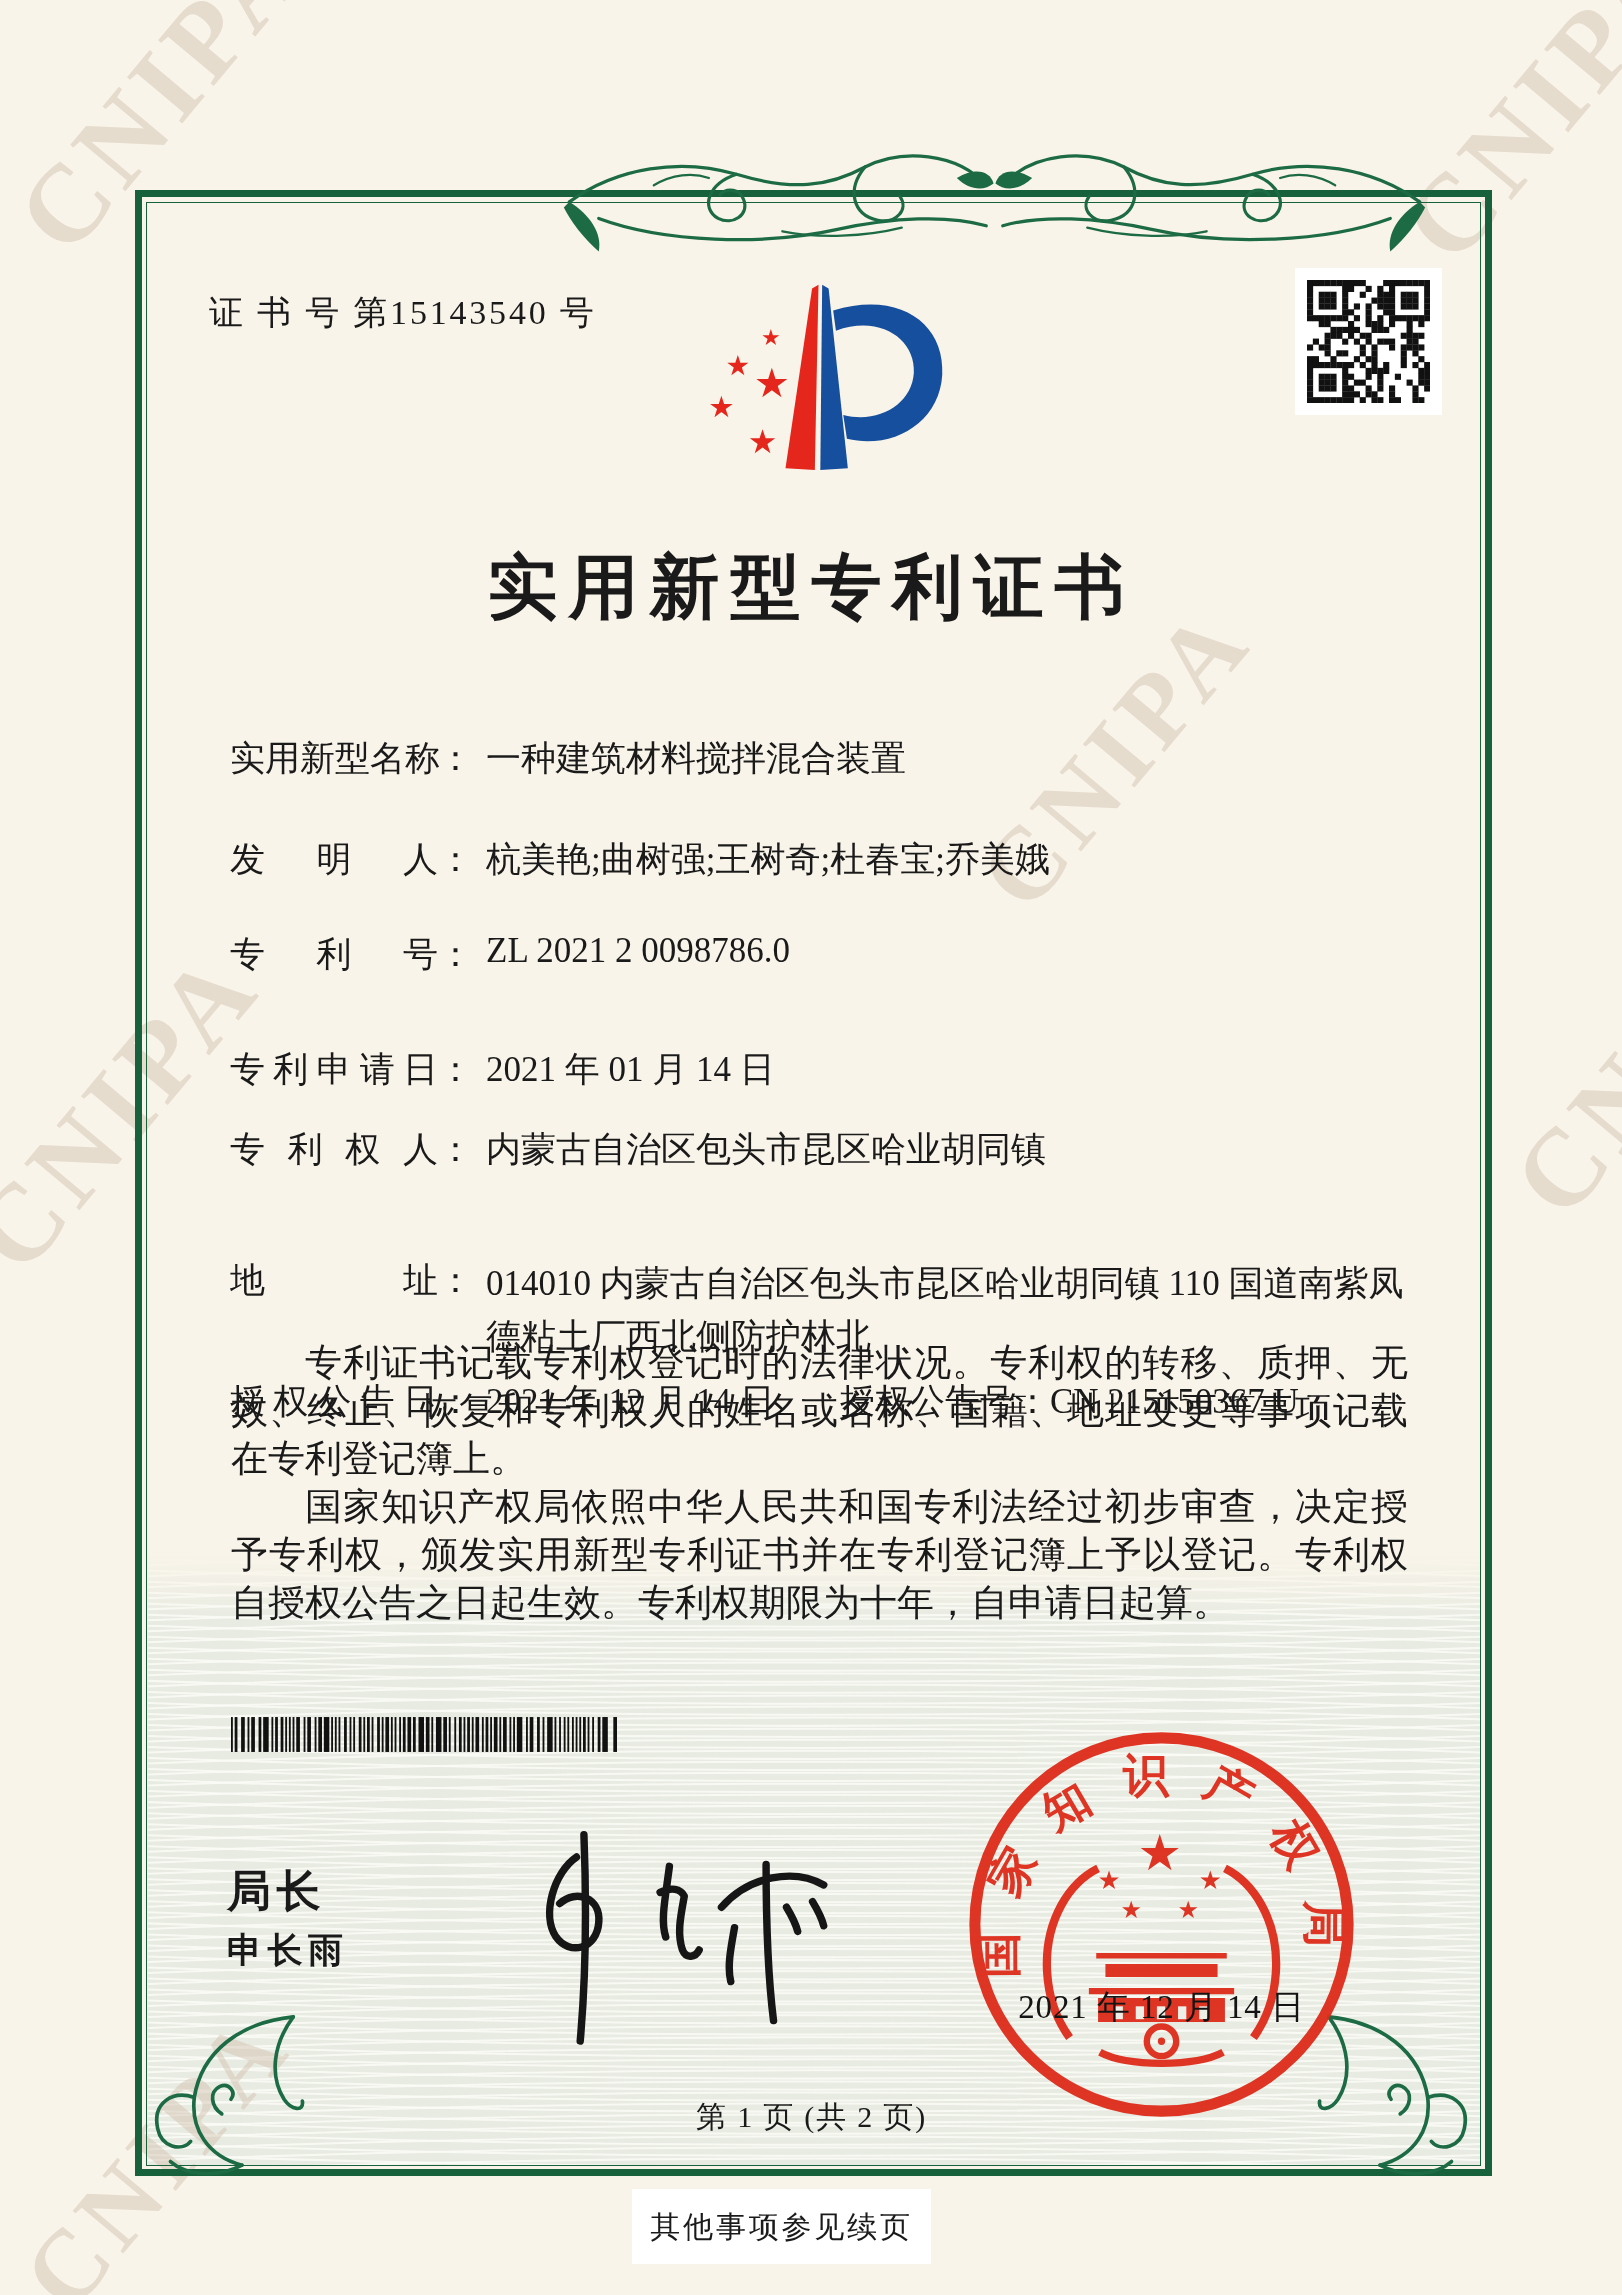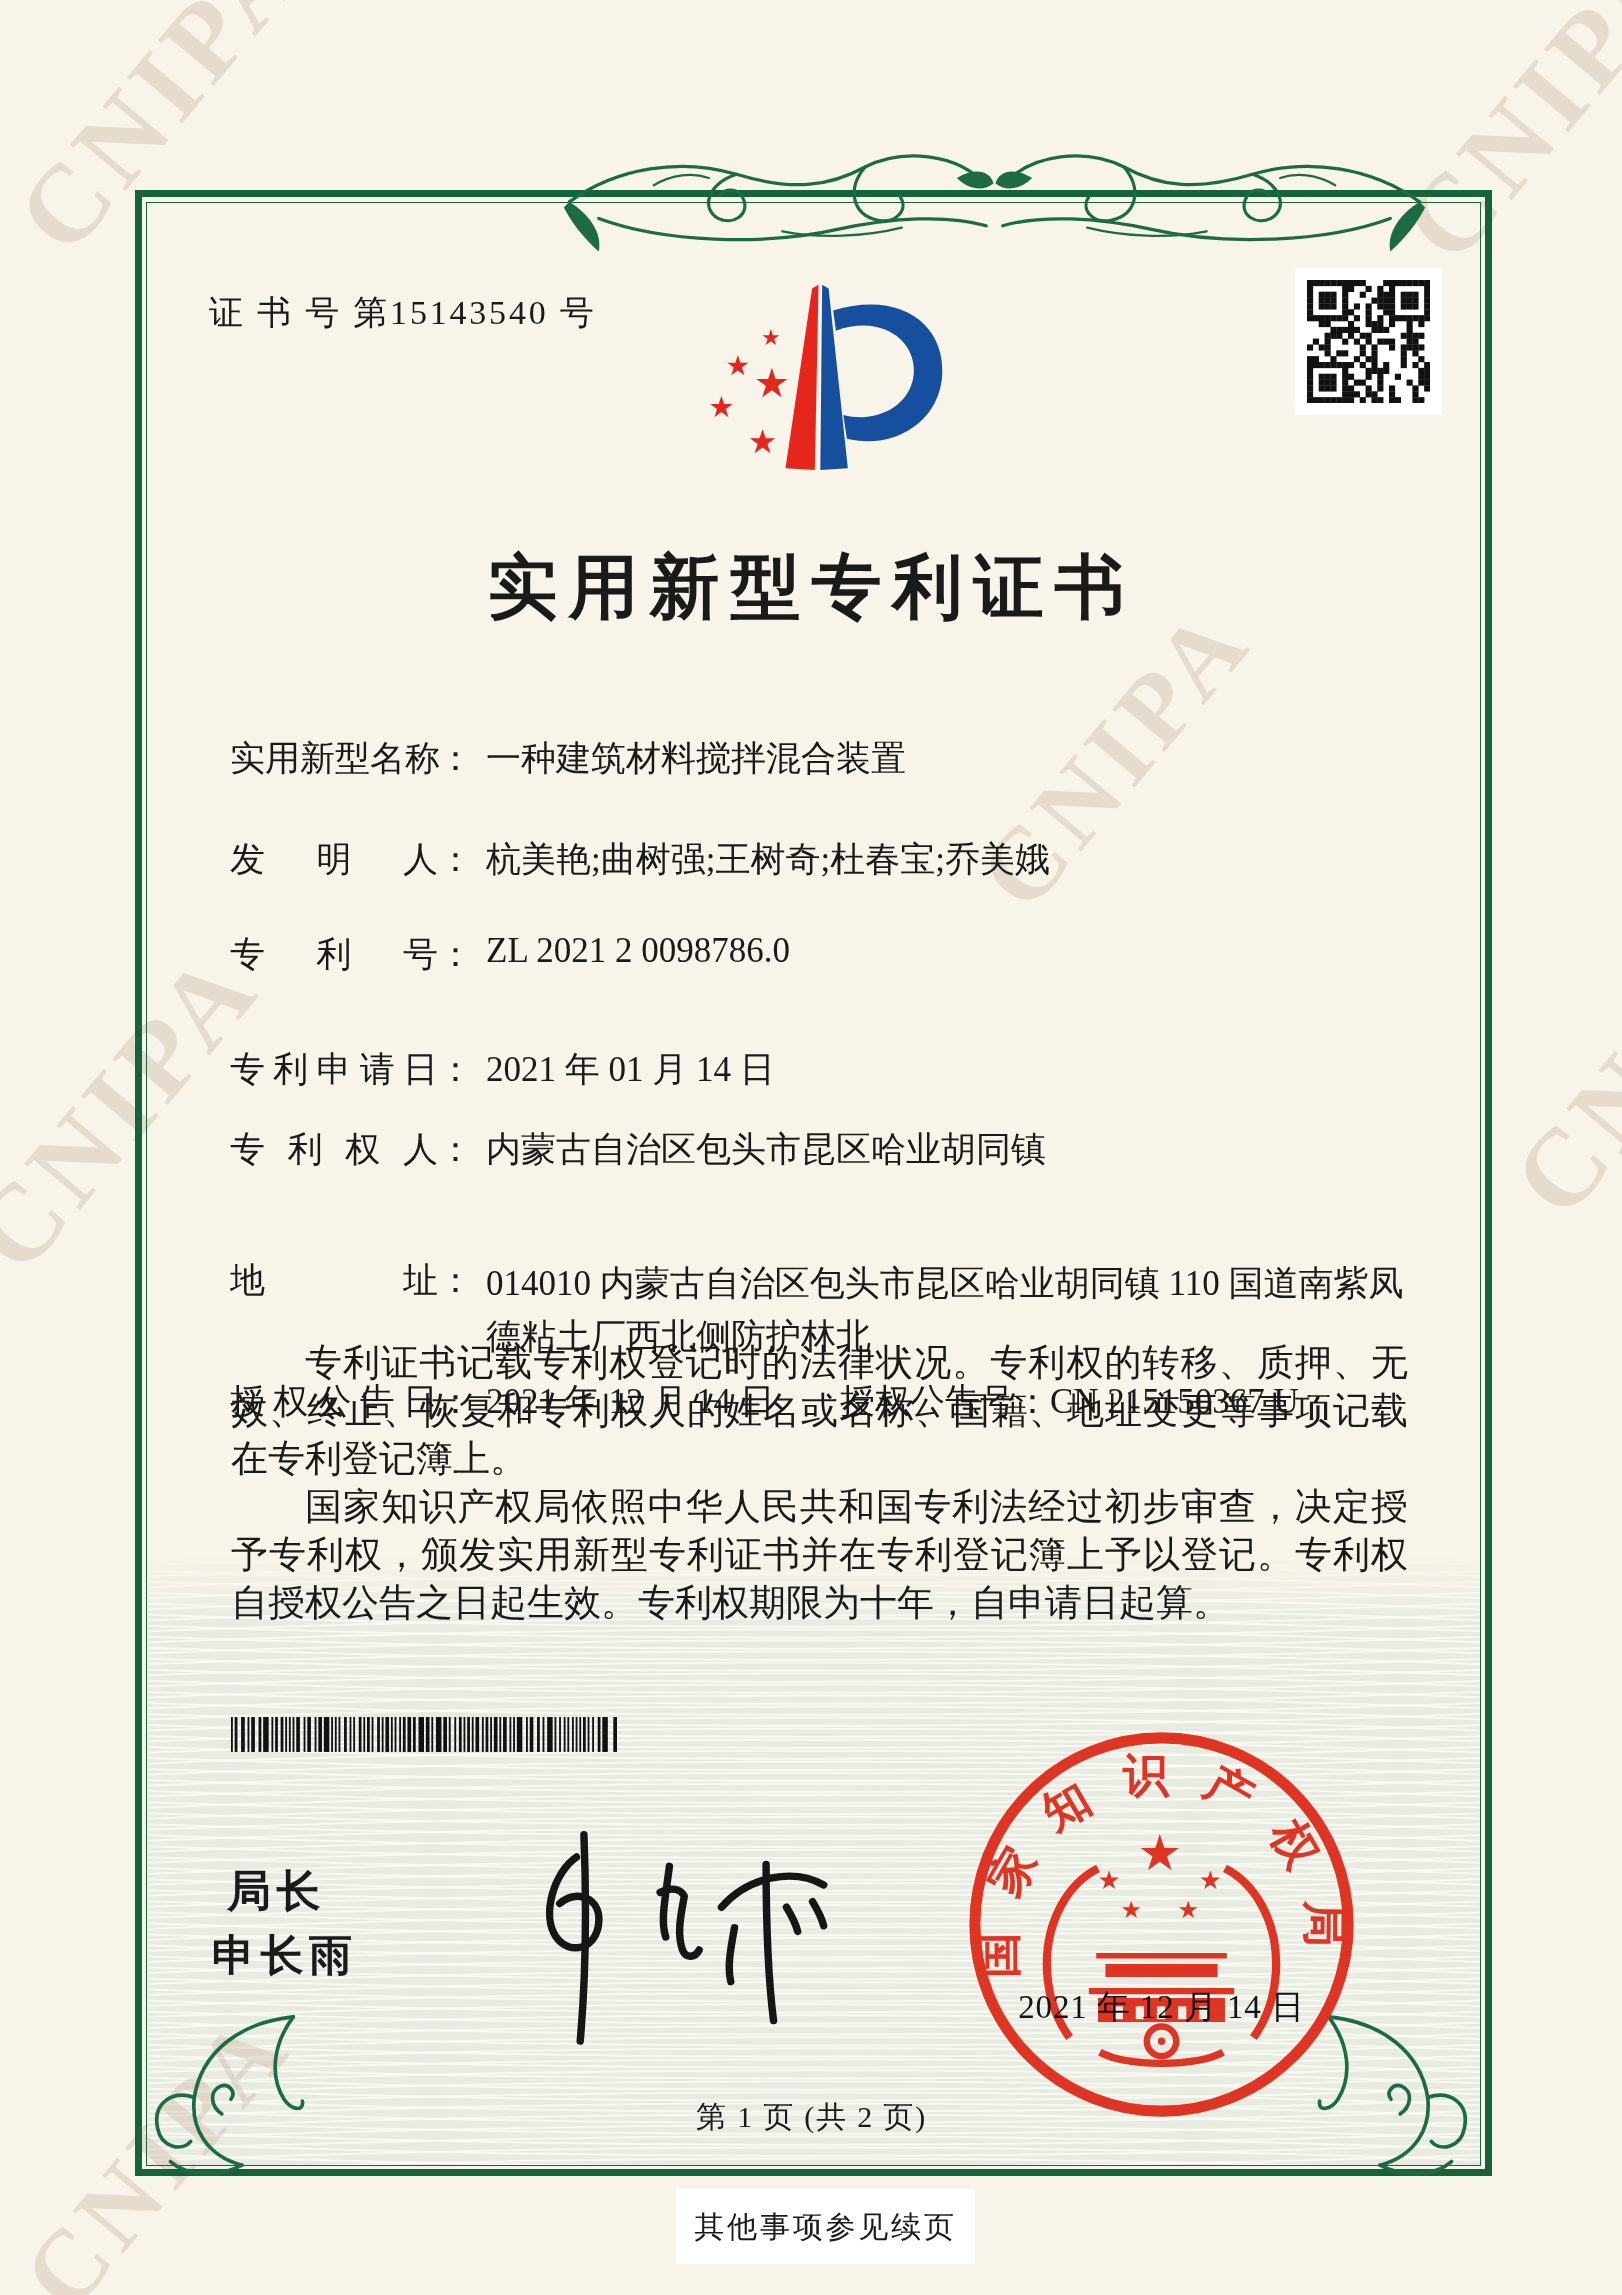--- a/index.html
+++ b/index.html
@@ -47,32 +47,32 @@
 
   
   .paras{position:absolute;z-index:5;left:231px;top:1339px;width:1177px;
       font-size:37px;line-height:48px;text-align:justify;}
   .paras p{margin:0;text-indent:2em;}
 
   .barcode{position:absolute;z-index:5;left:231px;top:1717px;}
 
   .director-role{position:absolute;z-index:5;left:227px;top:1862px;font-size:44px;
       font-weight:600;letter-spacing:5.5px;}
-  .director-name{position:absolute;z-index:5;left:212px;top:1927px;font-size:43px;
+  .director-name{position:absolute;z-index:5;left:227px;top:1927px;font-size:35px;
       font-weight:600;letter-spacing:5.5px;font-family:Liberation Mono, monospace;}
   .signature{position:absolute;z-index:6;left:485px;top:1818px;}
 
   .seal{position:absolute;z-index:6;left:962px;top:1725px;opacity:.95;}
   .seal-date{position:absolute;z-index:7;left:976px;top:1985px;width:371px;text-align:center;
       font-size:33px;color:#141414;letter-spacing:0.9px;white-space:nowrap;}
 
   .page-foot{position:absolute;z-index:5;left:0;top:2097px;width:1623px;text-align:center;
       font-size:30px;letter-spacing:1.8px;}
   .cont-box{position:absolute;z-index:5;left:632px;top:2189px;width:299px;height:75px;
-      background:#ffffff;text-align:center;line-height:75px;font-size:30px;letter-spacing:2.8px;margin-left:44px;}
+      background:#ffffff;text-align:center;line-height:75px;font-size:30px;letter-spacing:2.8px;}
 </style>
 </head>
 <body>
 
 <div class="page">
 
   <span class="wm" style="left:-27.5px;top:27.5px;font-size:110px;">CNIPA</span>
   <span class="wm" style="left:1359px;top:37px;font-size:110px;">CNIPA</span>
   <span class="wm" style="left:937px;top:698px;font-size:103px;">CNIPA</span>
   <span class="wm" style="left:-73px;top:1047px;font-size:110px;">CNIPA</span>

